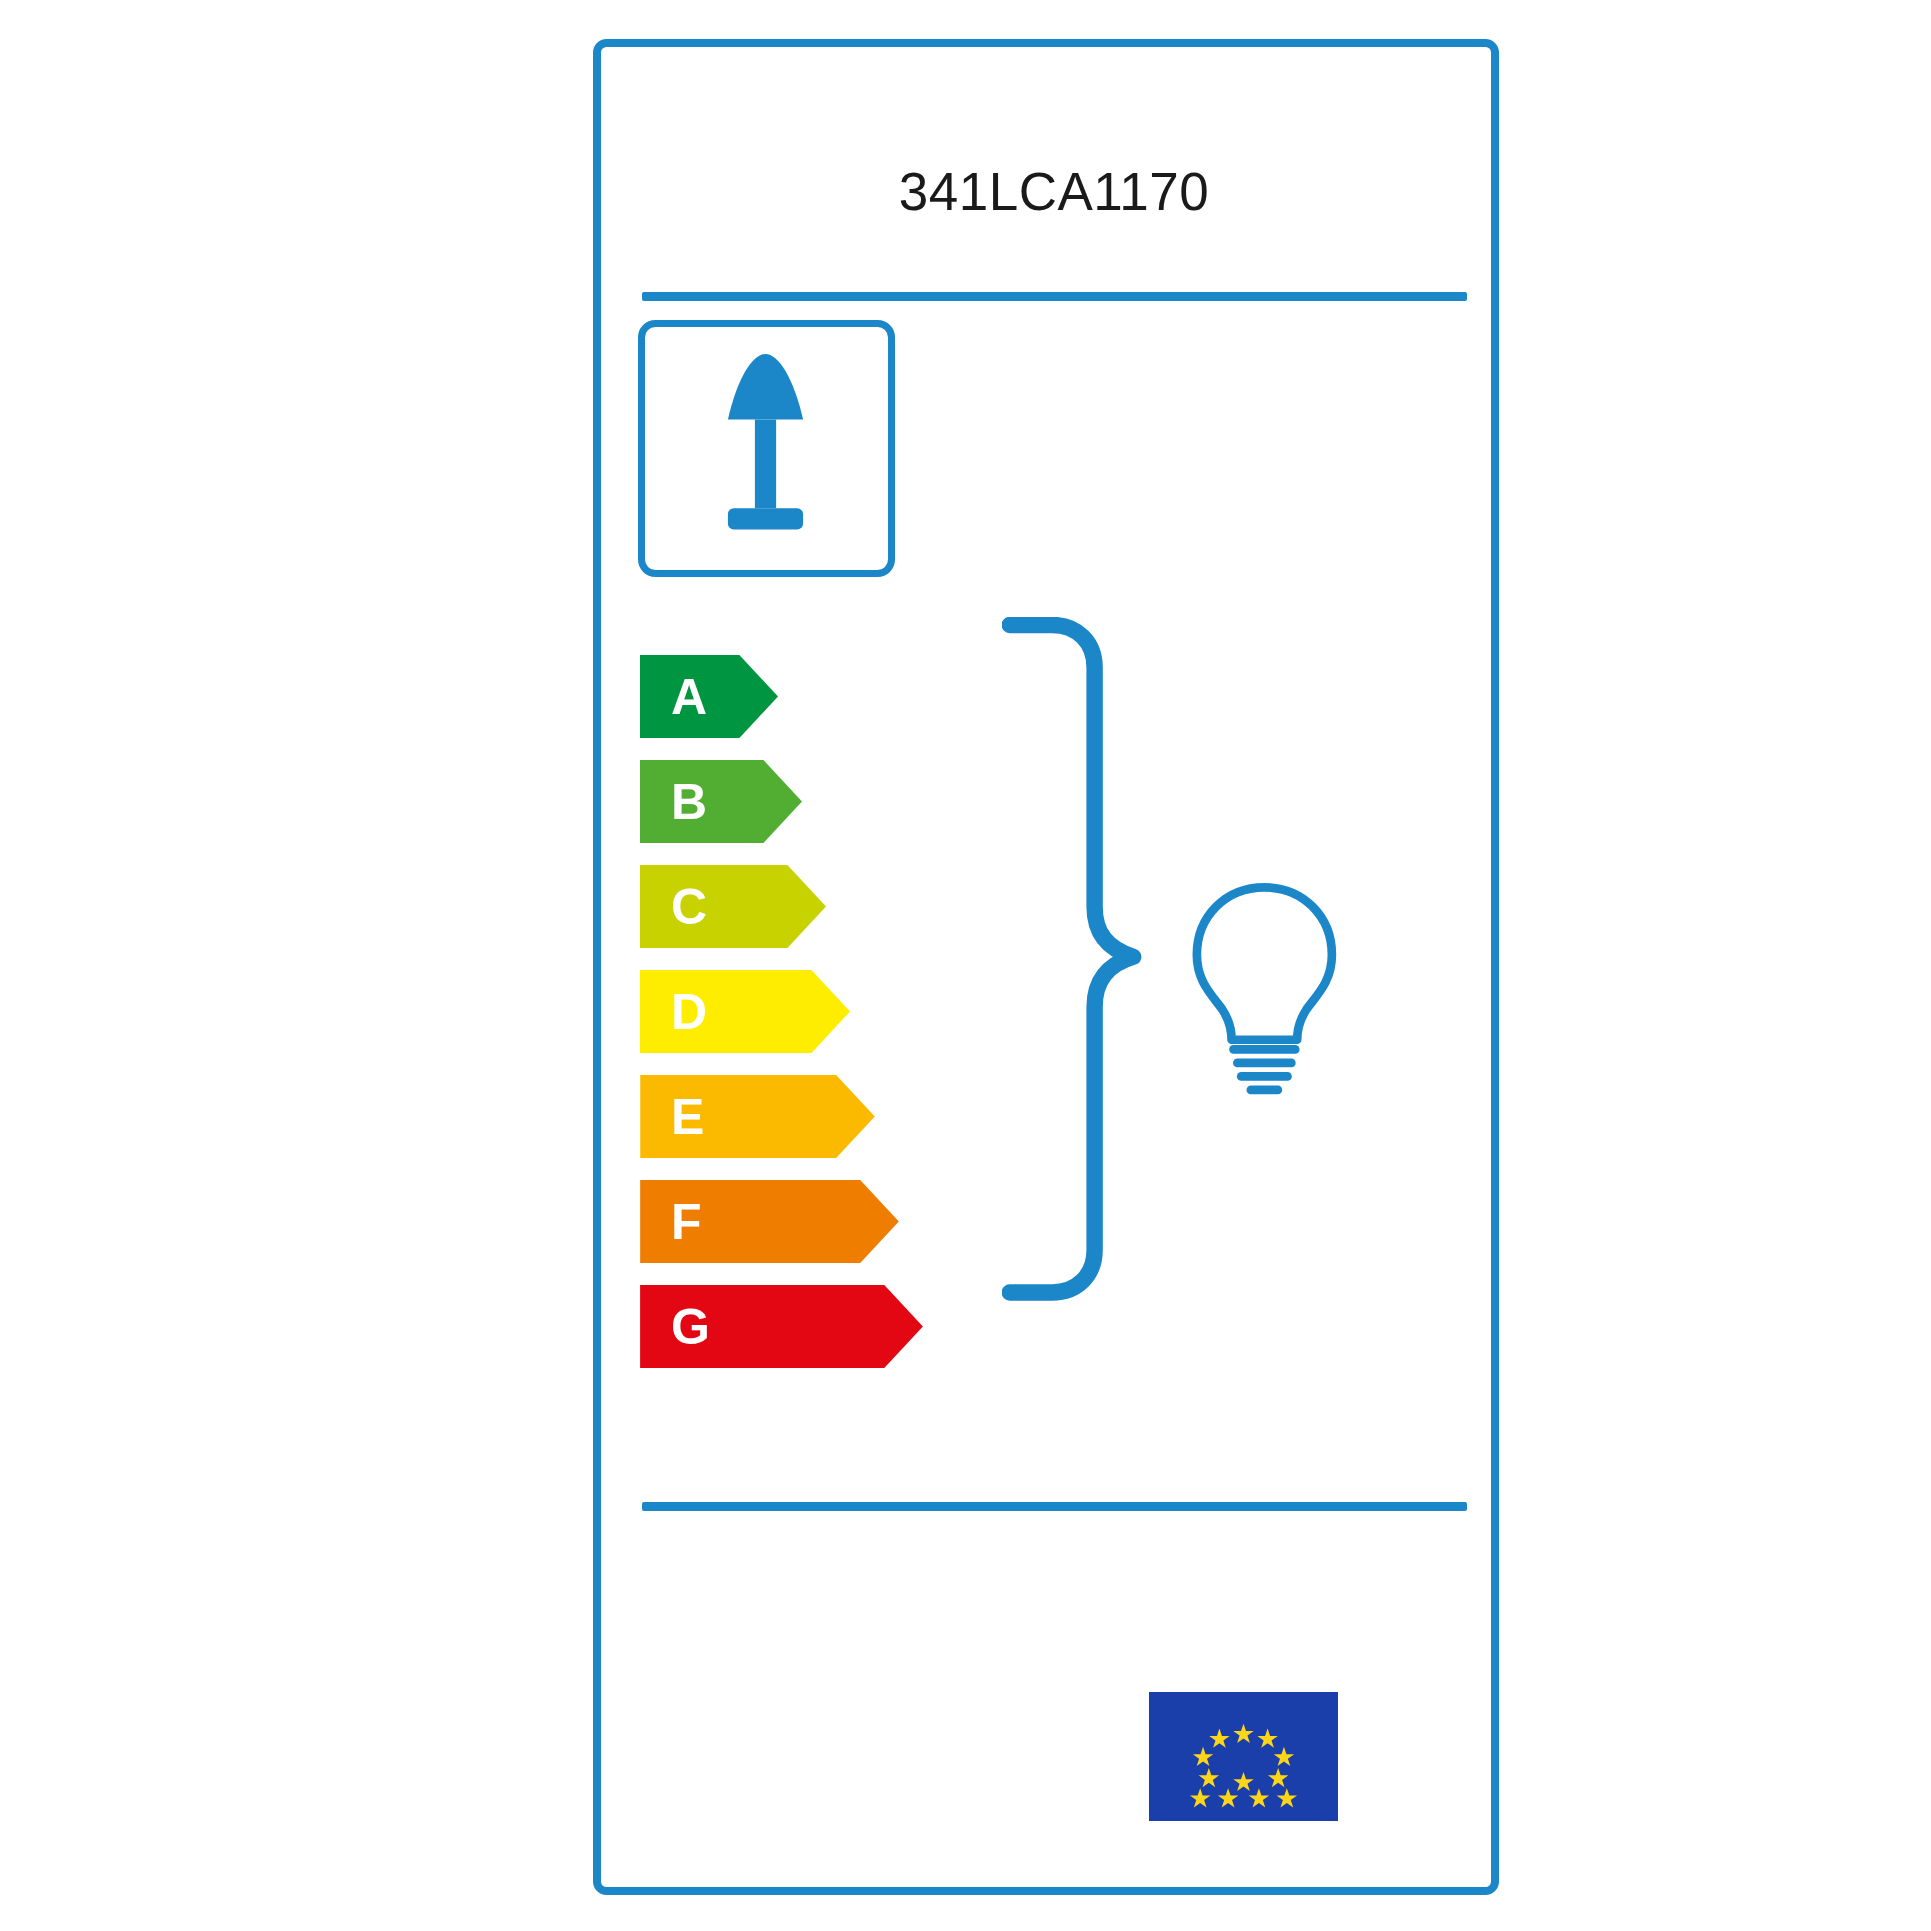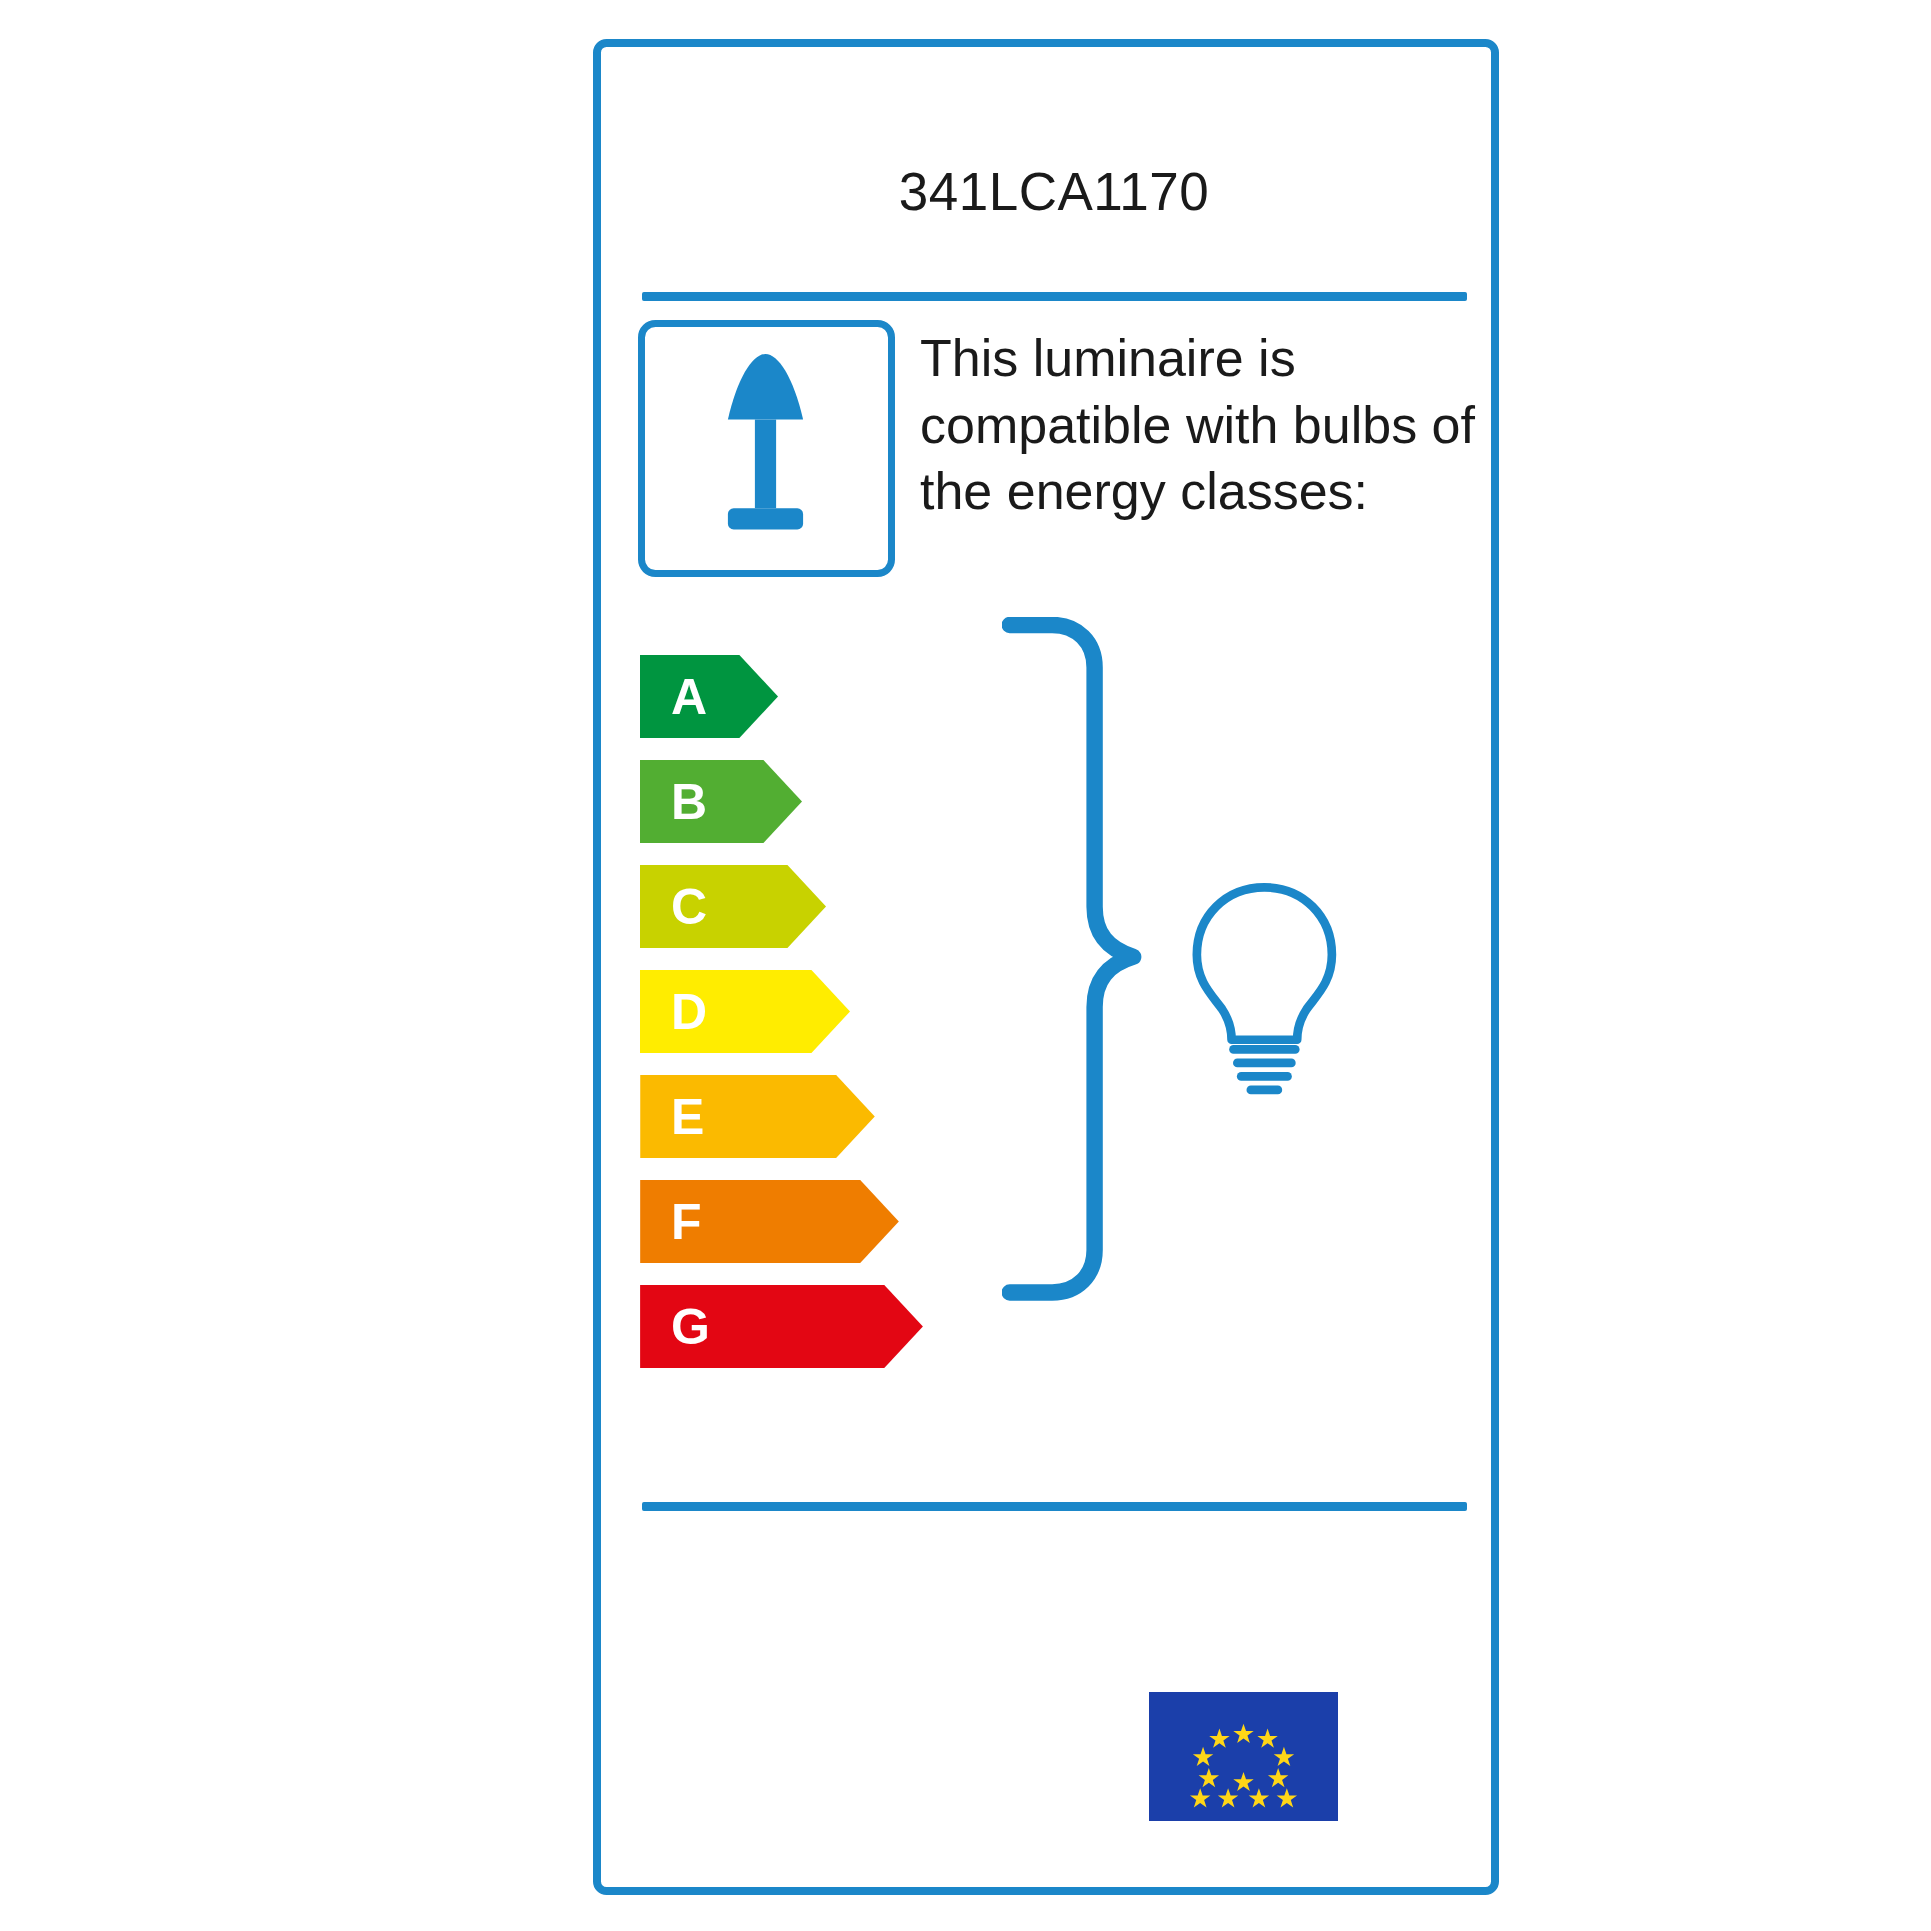--- a/index.html
+++ b/index.html
@@ -153,21 +153,20 @@
       <span>
         <svg width="241" height="241" viewBox="0 0 250 250" aria-hidden="true">
           <path d="M125 22 L125 40" stroke="#1b87c9" stroke-width="0" fill="none"></path>
           <path d="M125 28 C112 28 96 52 86 96 L164 96 C154 52 138 28 125 28 Z" fill="#1b87c9"></path>
           <rect x="114" y="96" width="22" height="92" fill="#1b87c9"></rect>
           <rect x="86" y="188" width="78" height="22" rx="6" fill="#1b87c9"></rect>
         </svg>
       </span>
     </div>
 
-    <div class="compat-text">This luminaire is compatible with bulbs of the energy classes:</div>
 
     <div class="classes">
 
       <div class="class-row">
         <div class="class-arrow">
           <svg width="138" height="83" viewBox="0 0 143 86" aria-hidden="true">
             <path d="M0 0 H103 L143 43 L103 86 H0 Z" fill="#009540"></path>
           </svg>
           <span class="class-letter">A</span>
         </div>

